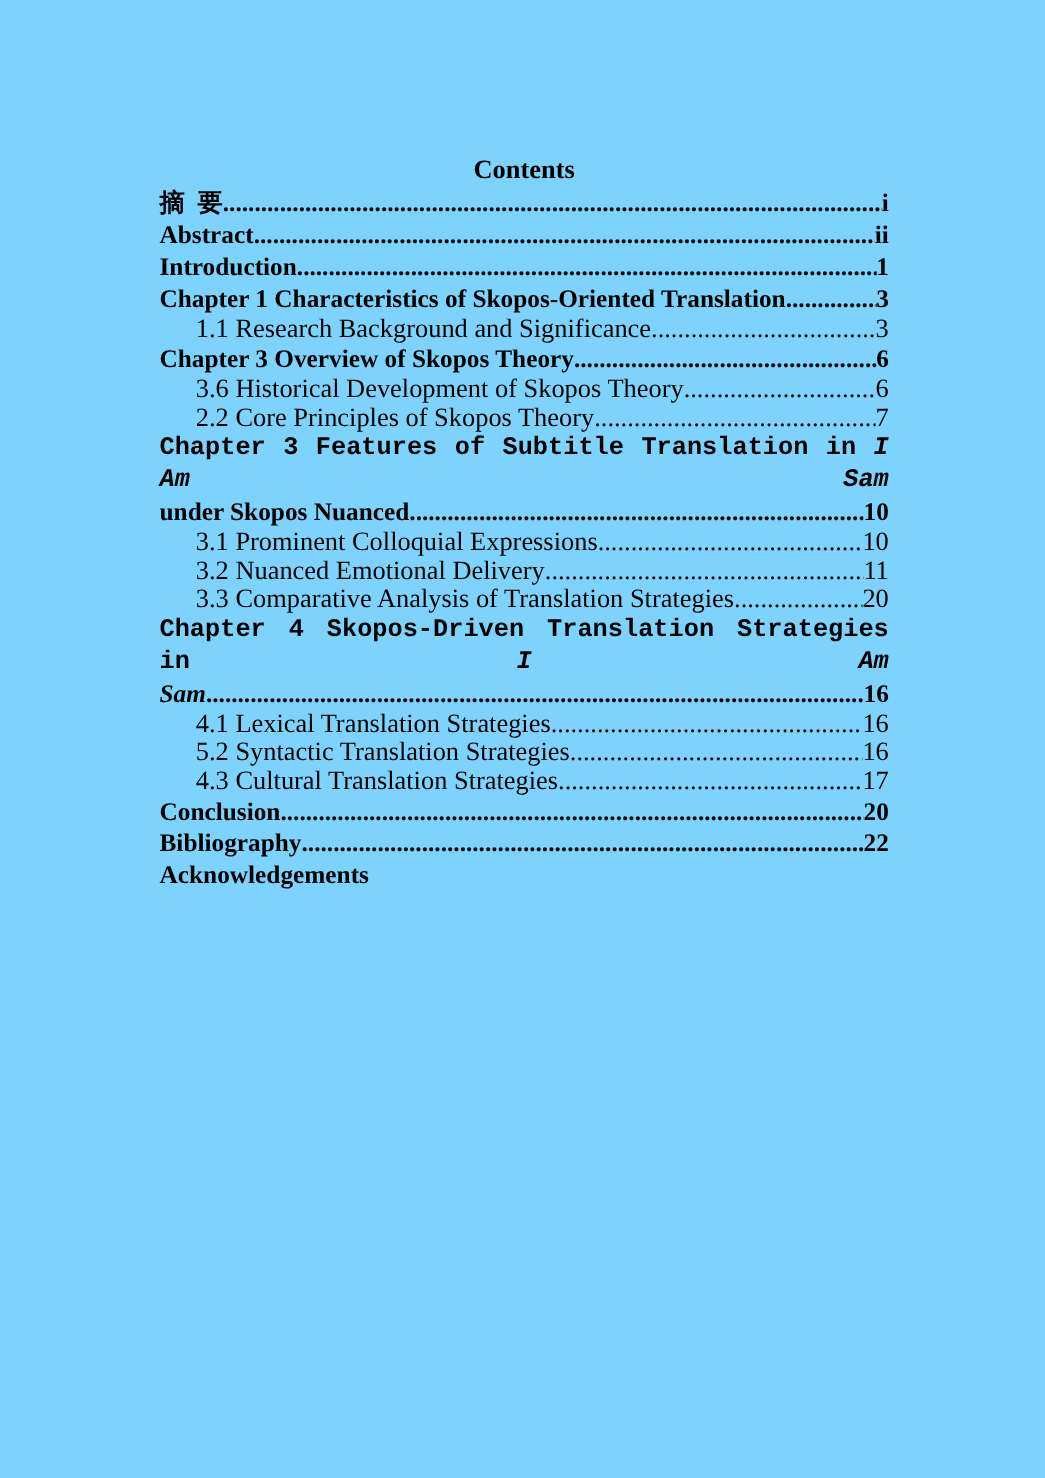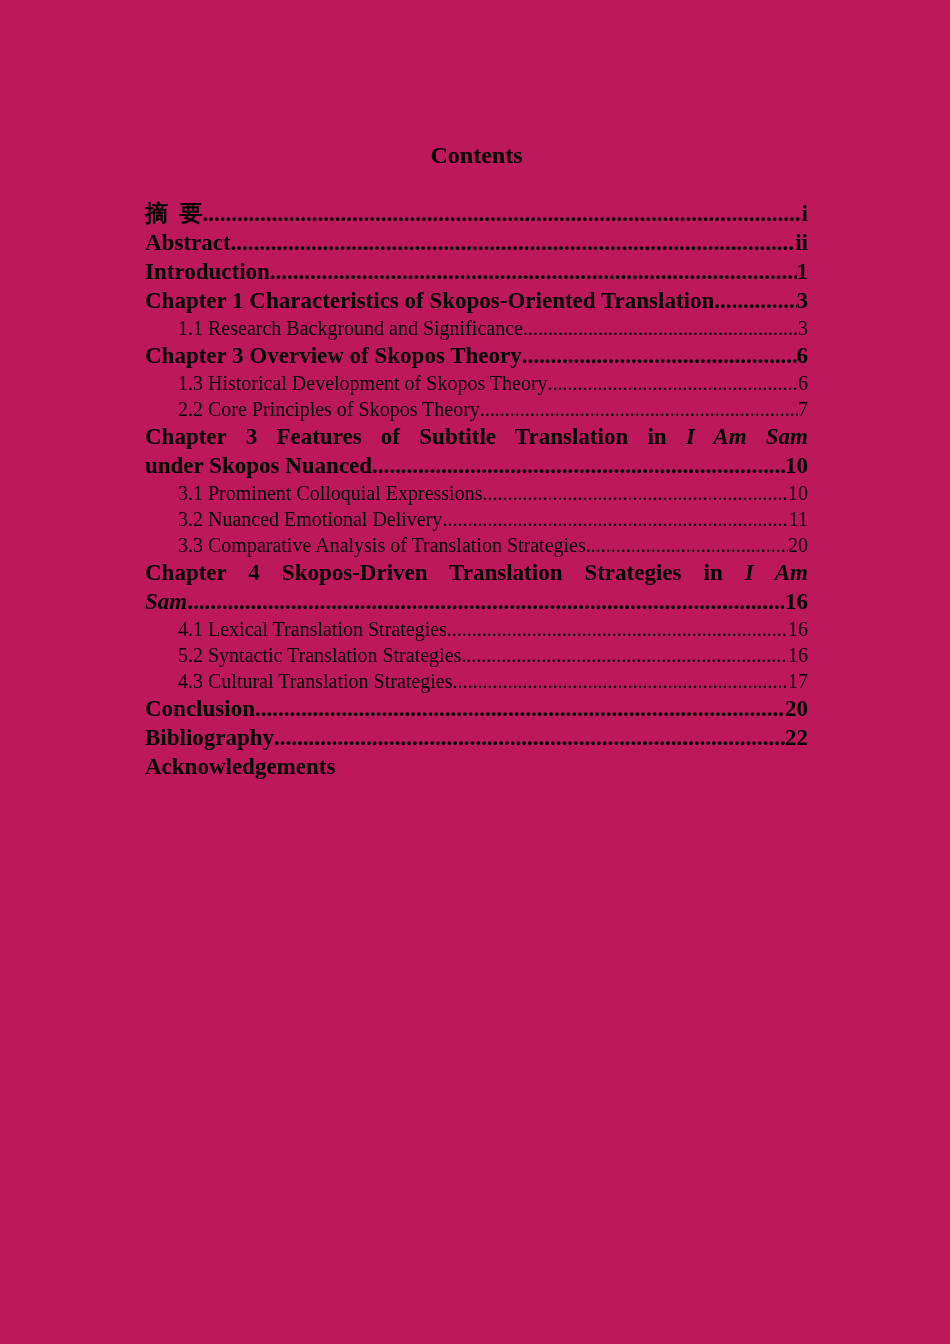--- a/index.html
+++ b/index.html
@@ -7,51 +7,52 @@
   body {
     width: 950px;
     height: 1344px;
     color: #000000;
     font-family: "Liberation Serif", "DejaVu Serif", serif;
     overflow: hidden;
   }
   .page {
     width: 950px;
     height: 1344px;
-    background: #be185d;
+    background: #7dd3fc;
     padding: 140px 142px 0 145px;
   }
   .doc-title {
     font-size: 24px;
     font-weight: bold;
     text-align: center;
     line-height: 30px;
   }
-  .toc { margin-top: 29px; }
+  .toc { }
   .row {
     display: flex;
     align-items: baseline;
   }
   .row.lvl1 {
     font-size: 23px;
     font-weight: bold;
     line-height: 29px;
   }
   .row.lvl2 {
-    font-size: 20px;
+    font-size: 24px;
     font-weight: normal;
     line-height: 26px;
     padding-left: 33px;
     align-items: center;
   }
   .row.justify {
     display: block;
     text-align: justify;
     text-align-last: justify;
     text-justify: inter-word;
+    font-family: Liberation Mono, monospace;
   }
   .label { white-space: pre; }
   .row.justify .label { white-space: normal; }
   .italic { font-style: italic; }
   .leader {
     flex: 1 1 auto;
     overflow: hidden;
     white-space: nowrap;
     min-width: 0;
   }
@@ -90,21 +91,21 @@
         <span class="label"><span class="">1.1 Research Background and Significance</span></span>
         <span class="leader"></span>
         <span class="pagenum">3</span>
       </div>
       <div class="row lvl1">
         <span class="label"><span class="">Chapter 3 Overview of Skopos Theory</span></span>
         <span class="leader"></span>
         <span class="pagenum">6</span>
       </div>
       <div class="row lvl2">
-        <span class="label"><span class="">1.3 Historical Development of Skopos Theory</span></span>
+        <span class="label"><span class="">3.6 Historical Development of Skopos Theory</span></span>
         <span class="leader"></span>
         <span class="pagenum">6</span>
       </div>
       <div class="row lvl2">
         <span class="label"><span class="">2.2 Core Principles of Skopos Theory</span></span>
         <span class="leader"></span>
         <span class="pagenum">7</span>
       </div>
       <div class="row lvl1 justify"><span class="label"><span class="">Chapter 3 Features of Subtitle Translation in </span><span class="italic">I Am Sam</span></span></div>
       <div class="row lvl1">

